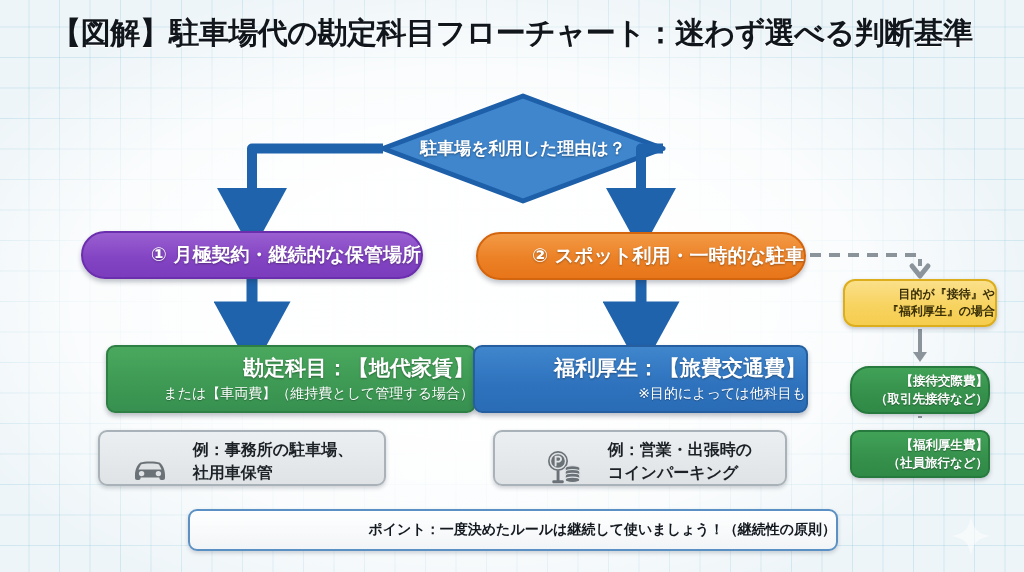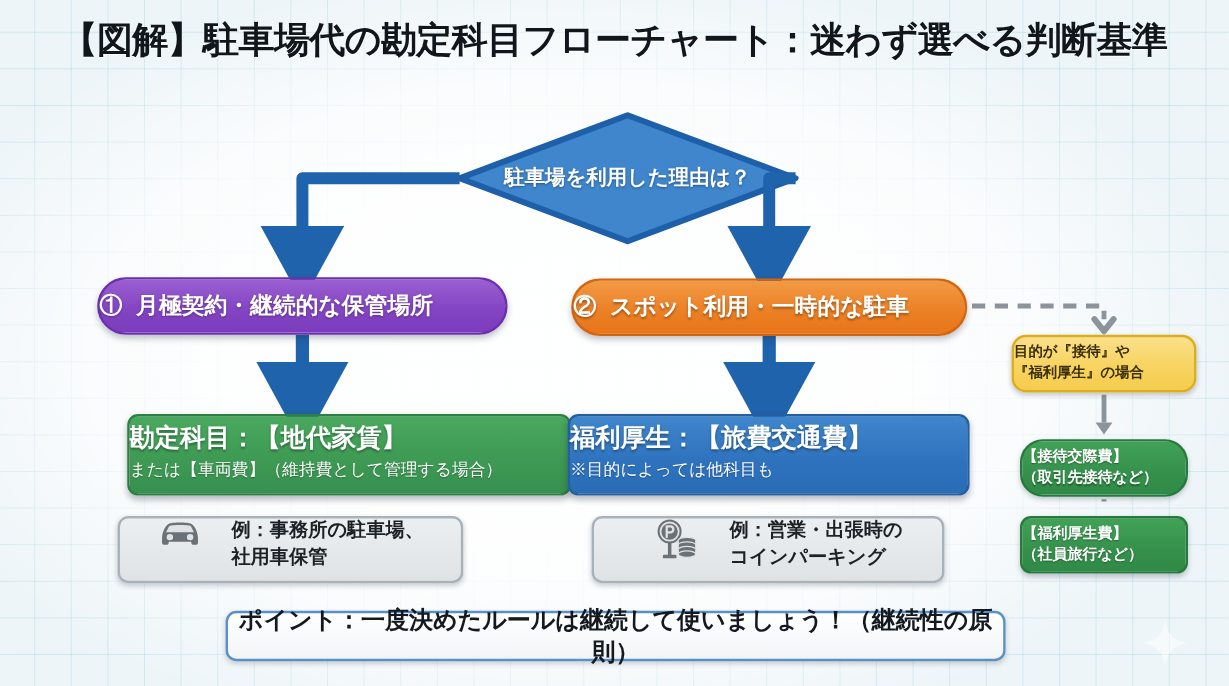--- a/index.html
+++ b/index.html
@@ -26,21 +26,21 @@
     pointer-events:none;
   }
   #sparkle{
     position:absolute;left:951px;top:516px;width:40px;height:40px;opacity:.55;
     pointer-events:none;
   }
   .layer{position:absolute;left:0;top:0;width:1024px;height:572px;}
   #svg-links{pointer-events:none;}
 
   .node{position:absolute;box-sizing:border-box;display:flex;flex-direction:column;
-        align-items:flex-start;justify-content:center;text-align:center;color:#fff;font-family:Liberation Mono, monospace;}
+        align-items:flex-end;justify-content:center;text-align:center;color:#fff;}
 
   
   #title{
     position:absolute;left:0;top:13px;width:1024px;text-align:center;
     font-size:30px;font-weight:bold;color:#11161c;letter-spacing:-0.5px;
     text-shadow:0 1px 0 rgba(255,255,255,.9);
   }
 
   
   #diamond-wrap{position:absolute;left:383px;top:96px;width:280px;height:105px;}
@@ -102,21 +102,21 @@
     box-shadow:0 2px 4px rgba(30,40,60,.25);
   }
   #mini-1{left:850px;top:366px;border-radius:19px;}
   #mini-2{left:850px;top:430px;}
 
   
   #banner{
     left:188px;top:509px;width:650px;height:42px;border-radius:9px;
     background:linear-gradient(180deg,#ffffff 0%,#f2f5f7 100%);
     border:2px solid #5b90c4;color:#14191f;
-    font-size:20px;font-weight:bold;
+    font-size:14px;font-weight:bold;
     box-shadow:0 2px 4px rgba(30,40,60,.2);
   }
 </style>
 </head>
 <body>
 
 <div id="canvas"></div>
 <div id="wash"></div>
 
 <svg id="sparkle" viewBox="0 0 40 40">

